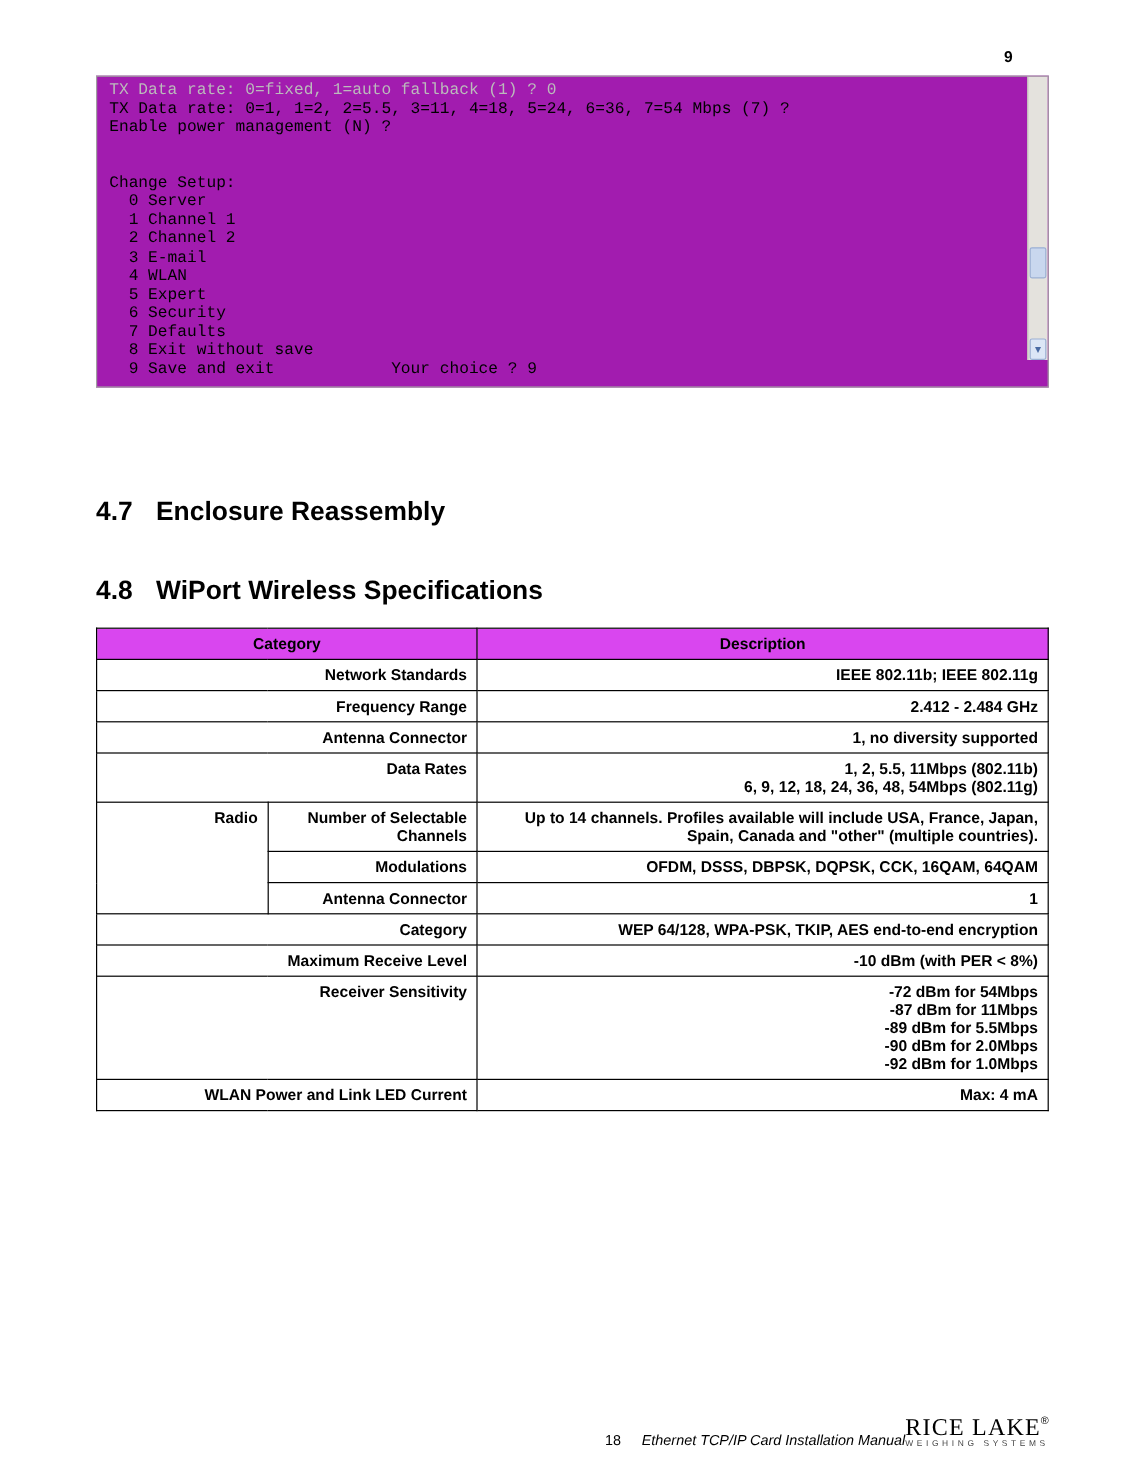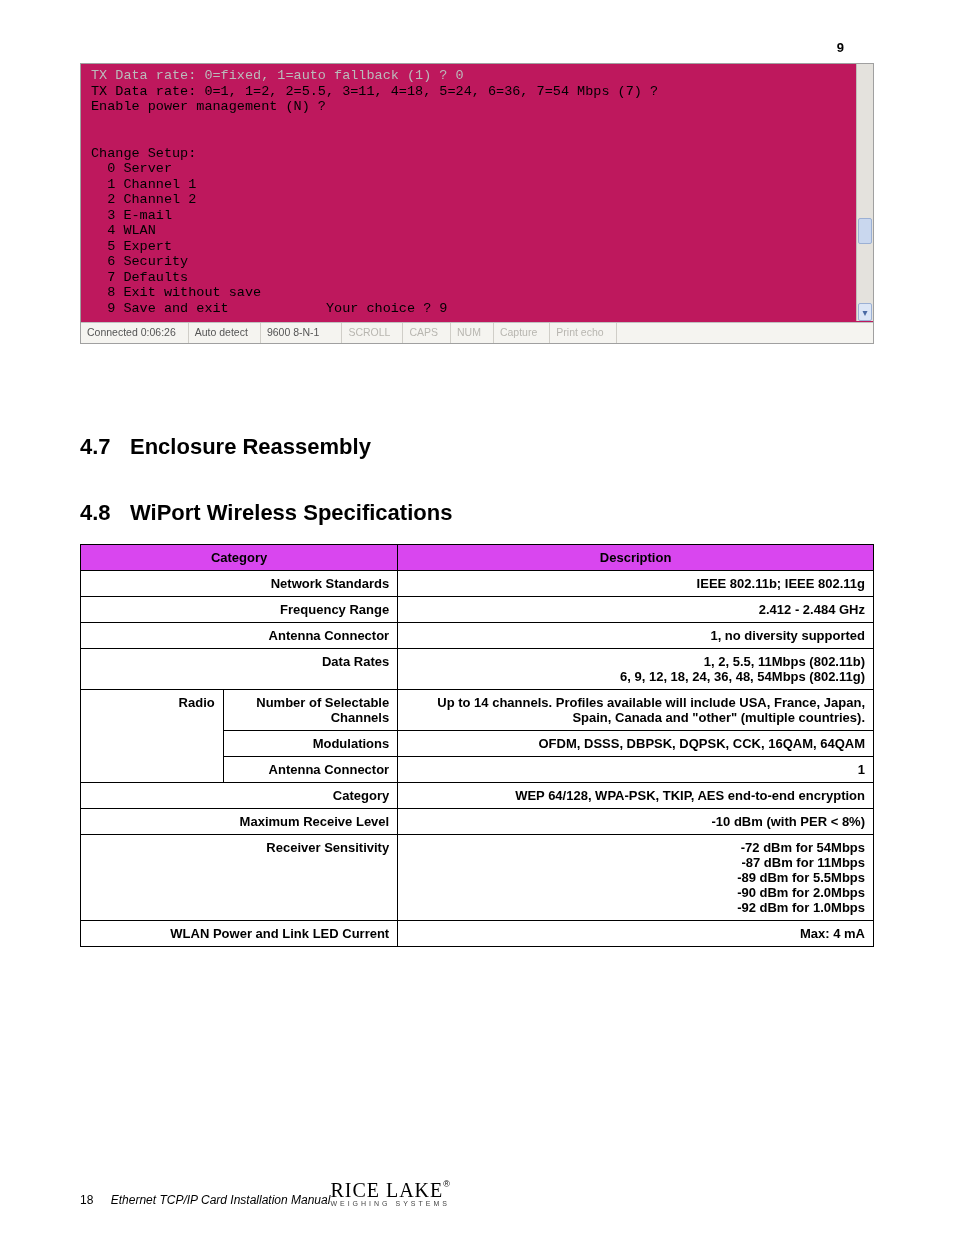--- a/index.html
+++ b/index.html
@@ -25,21 +25,21 @@
     margin-bottom: 8px;
   }
   .centerlabel {
     text-align: center;
     font-size: 12px;
     margin-bottom: 10px;
   }
   .terminal-wrap {
     position: relative;
     border: 1px solid #a0a0a0;
-    background: #be185d;
+    background: #a21caf;
     margin: 0 0 20px 0;
   }
   .terminal-body {
     font-family: "Courier New", monospace;
     font-size: 13.5px;
     line-height: 1.15;
     white-space: pre;
     padding: 4px 10px 6px 10px;
     margin-right: 16px;
     letter-spacing: 0px;
@@ -119,21 +119,21 @@
     background: #d946ef;
     text-align: center;
     font-weight: bold;
   }
   .footer {
     position: absolute;
     left: 80px;
     right: 80px;
     bottom: 28px;
     display: flex;
-    justify-content: flex-start;
+    justify-content: flex-end;
     align-items: flex-end;
     font-size: 12px;
     margin-top: 47px;
   }
   .footer .pg { font-size: 12px; }
   .footer .title { font-style: italic; margin-left: 14px;}
   .footer .brand { text-align: right; line-height: 1;}
   .footer .brand .main {
     font-family: Georgia, 'Times New Roman', serif;
     font-weight: 400;
@@ -167,30 +167,20 @@
 <span>  4 WLAN</span>
 <span>  5 Expert</span>
 <span>  6 Security</span>
 <span>  7 Defaults</span>
 <span>  8 Exit without save</span>
 <span>  9 Save and exit            Your choice ? 9</span></div>
     <div class="terminal-scroll">
       <div class="thumb"></div>
       <div class="btn">▾</div>
     </div>
-    <div class="terminal-status">
-      <div class="seg">Connected 0:06:26</div>
-      <div class="seg">Auto detect</div>
-      <div class="seg num">9600 8-N-1</div>
-      <div class="seg dim">SCROLL</div>
-      <div class="seg dim">CAPS</div>
-      <div class="seg dim">NUM</div>
-      <div class="seg dim">Capture</div>
-      <div class="seg dim">Print echo</div>
-    </div>
   </div>
 
   <h2 class="section">
     <span class="num">4.7</span><span>Enclosure Reassembly</span>
   </h2>
 
   <h2 class="section" style="margin-top:40px">
     <span class="num">4.8</span><span>WiPort Wireless Specifications</span>
   </h2>
 

